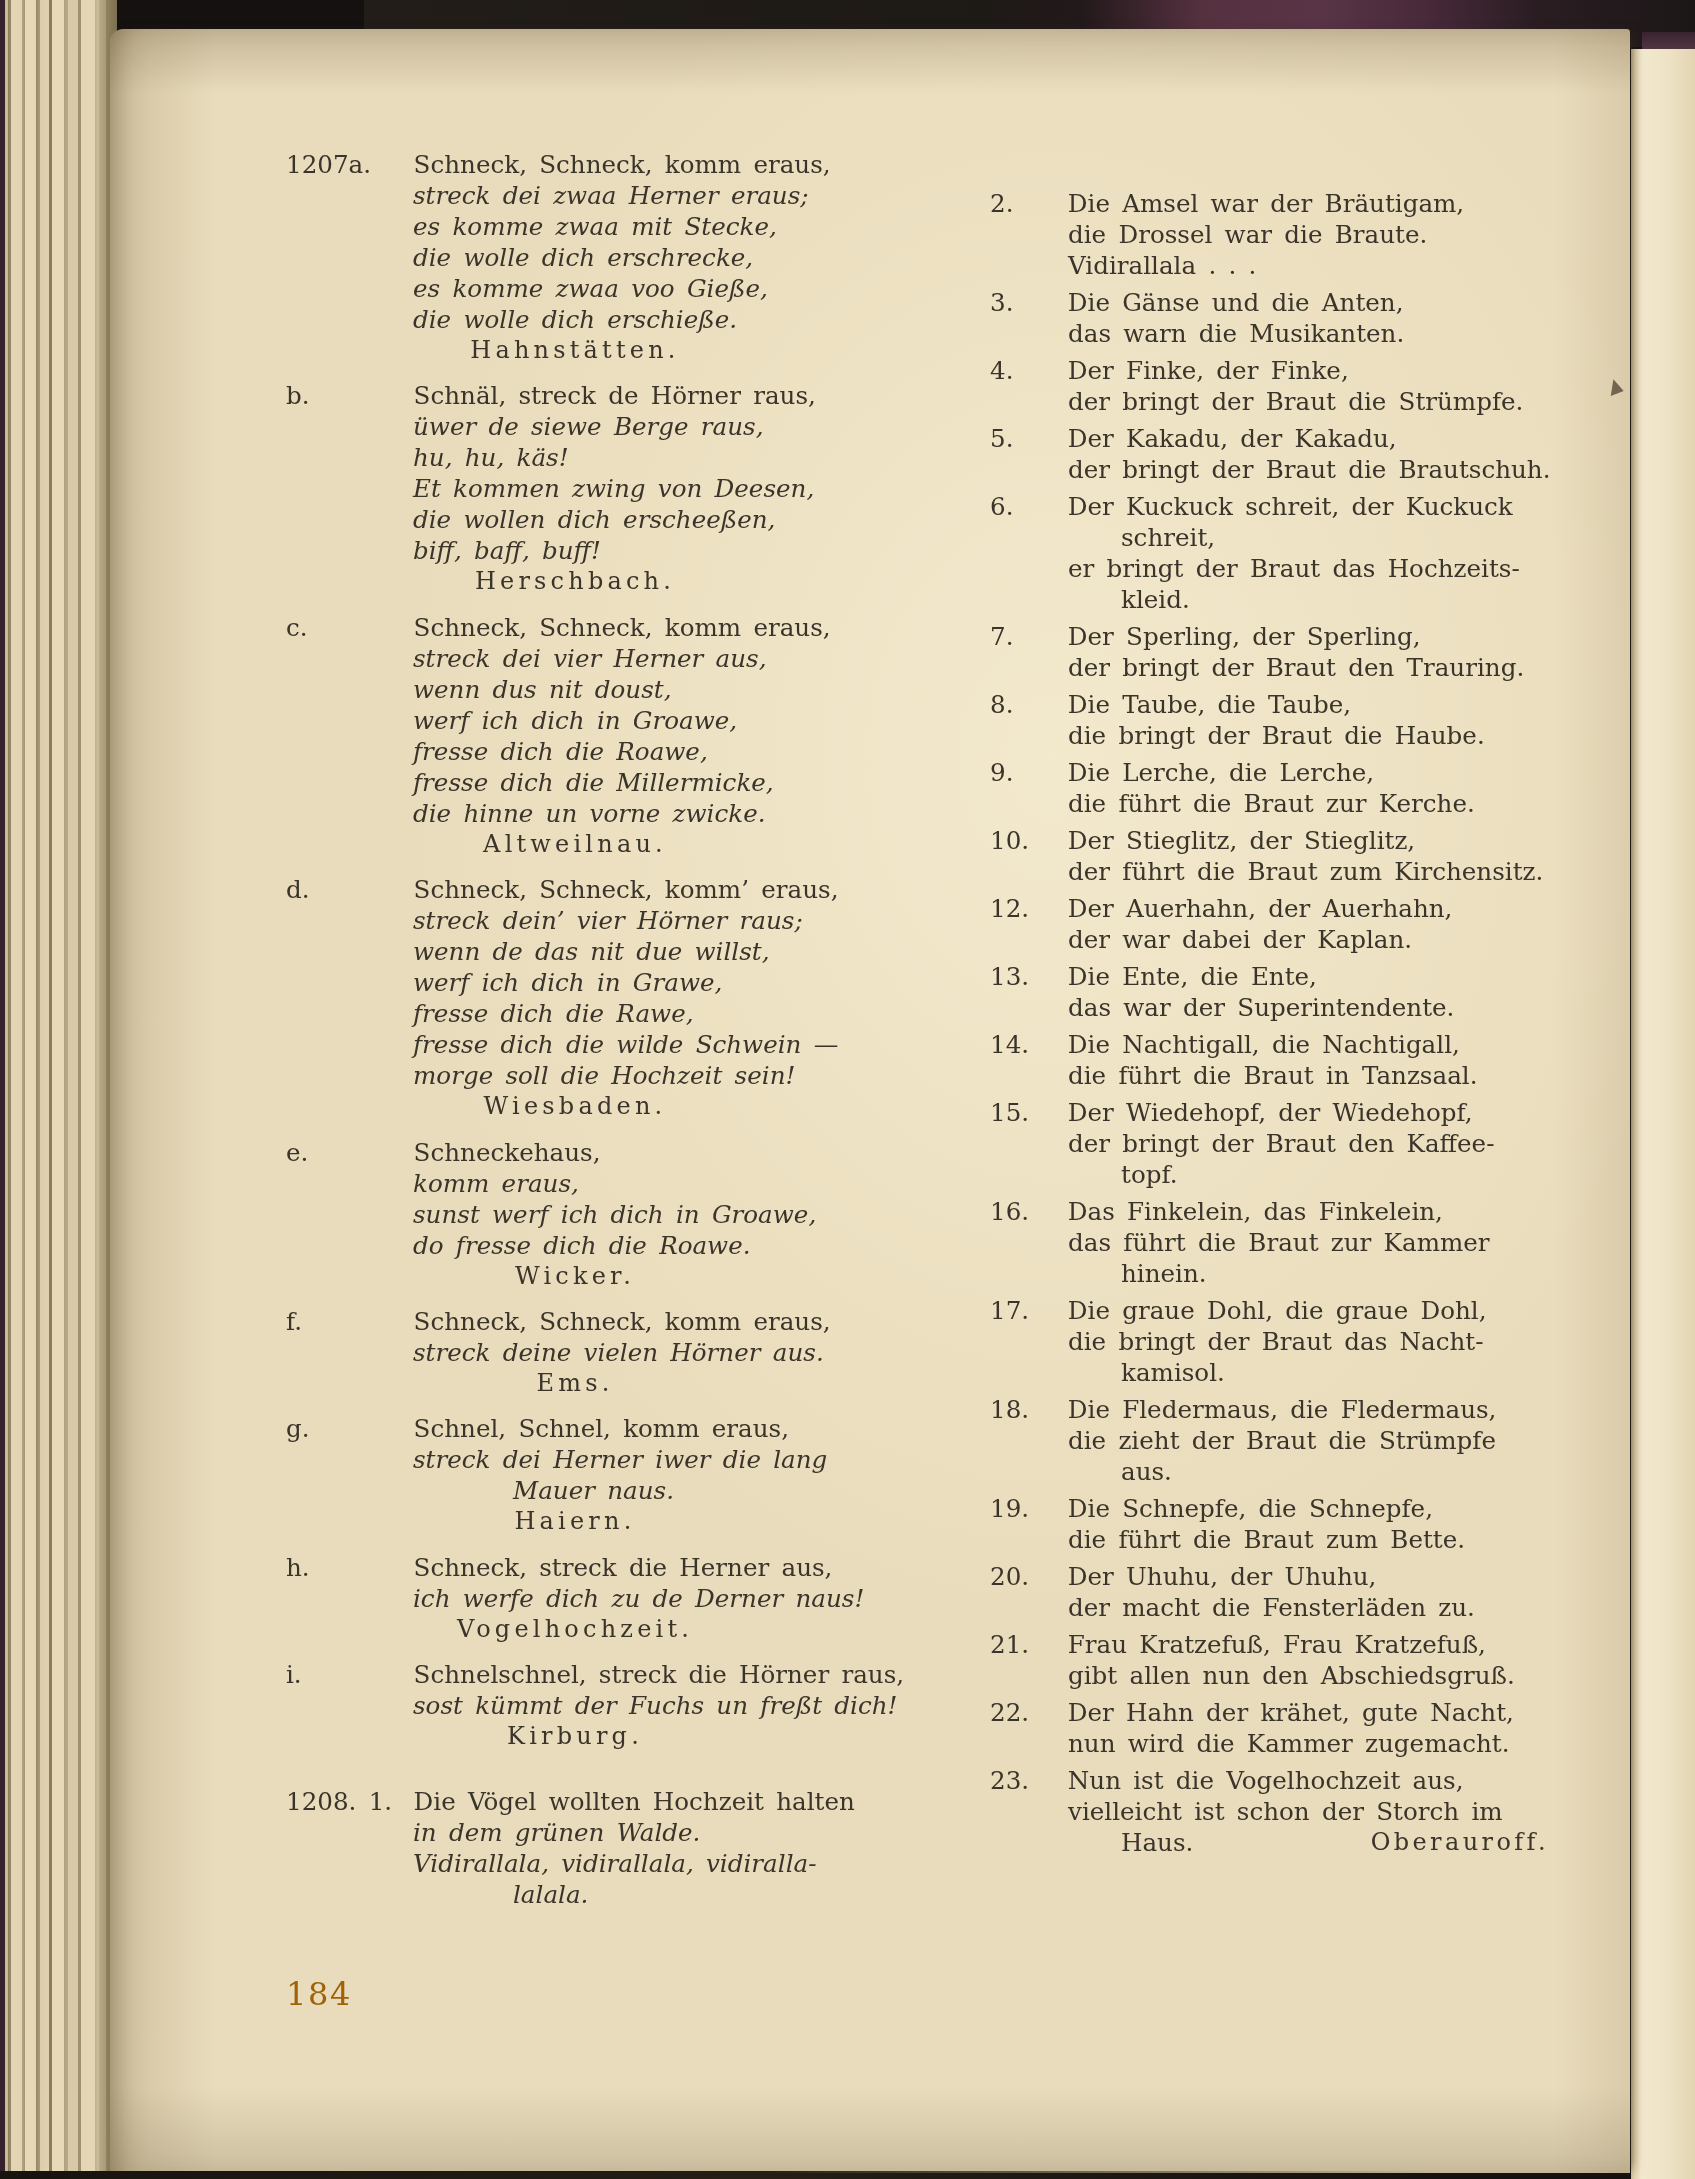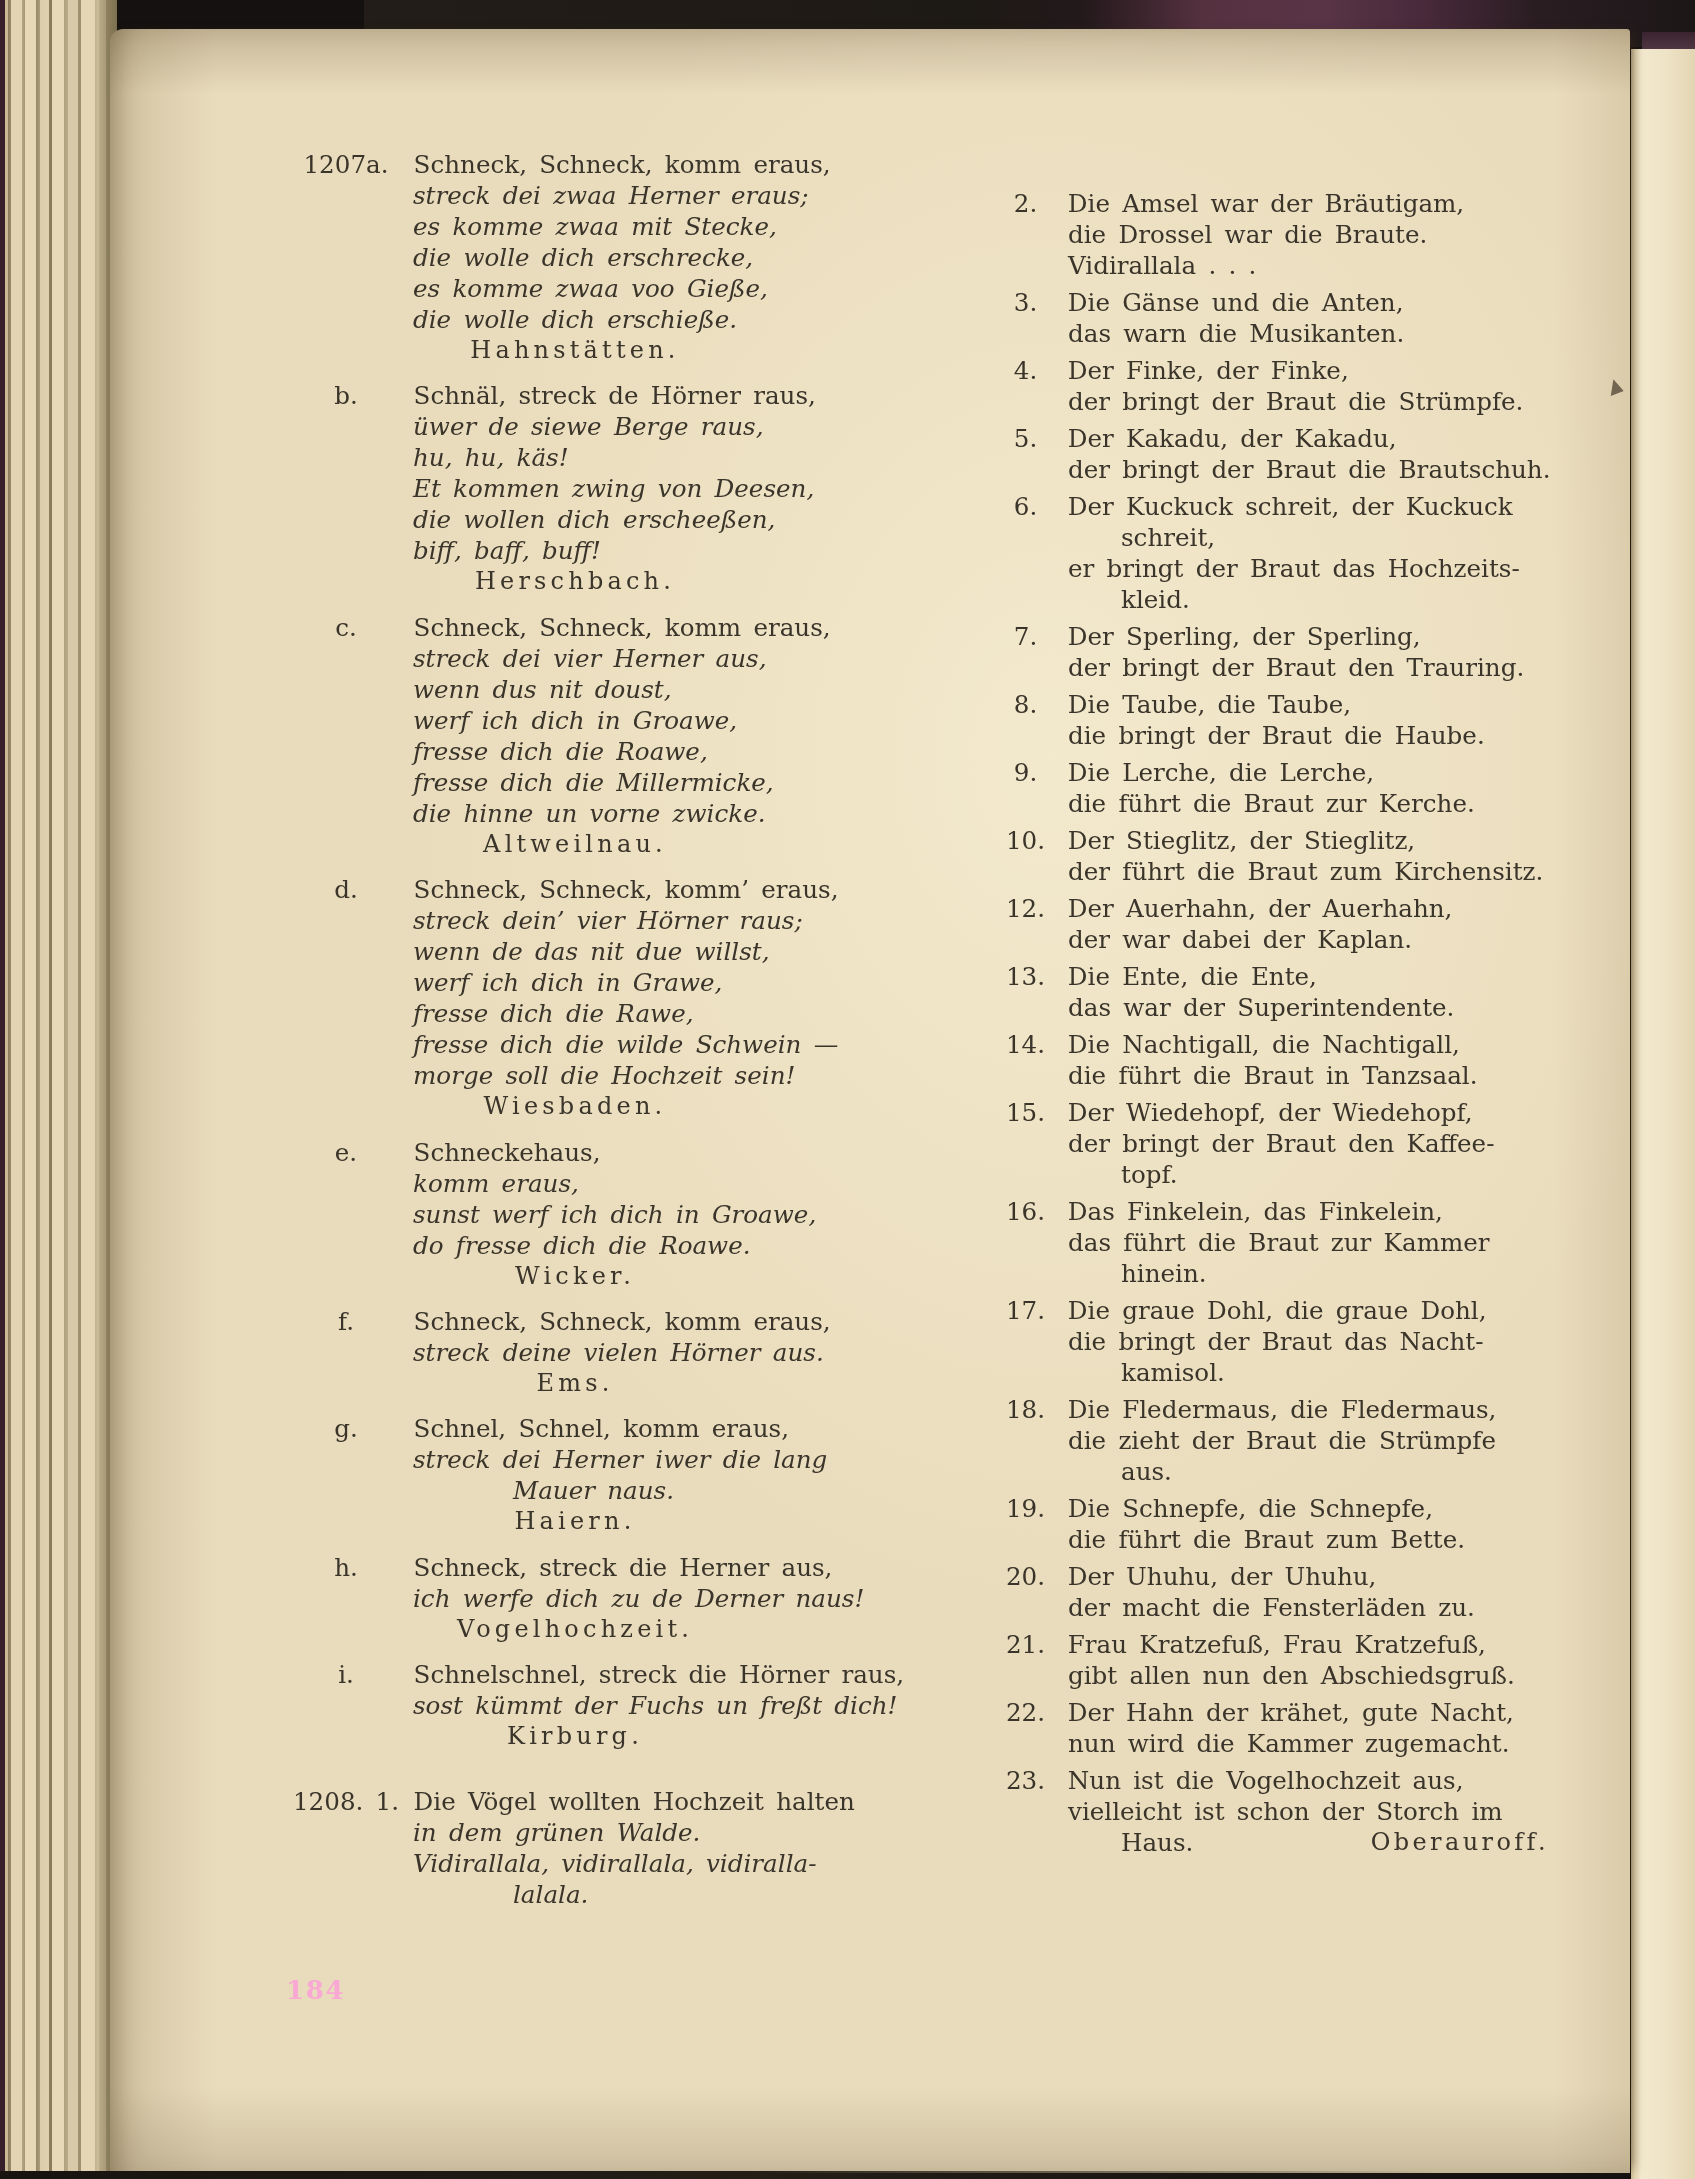--- a/index.html
+++ b/index.html
@@ -43,35 +43,35 @@
     background:linear-gradient(90deg,#17130f 0%,#241e17 45%,rgba(36,30,23,0) 85%);}
   .tear{position:absolute;left:1612px;top:380px;width:0;height:0;z-index:4;opacity:.8;
     border-top:10.2px solid transparent;border-bottom:7.6px solid transparent;
     border-left:12.7px solid #564a3a;transform:rotate(9deg);}
 
   
   .col{position:absolute;z-index:5;color:#3a342a;font-size:24.6px;line-height:31px;}
   .col-left{left:286px;top:149px;width:578px;}
   .col-right{left:990px;top:188px;width:559px;}
   .vline{white-space:nowrap;word-spacing:0.18em;}
-  .num{display:inline-block;text-align:center;}
+  .num{display:inline-block;text-align:left;}
   .col-left .num{width:120px;margin-right:7.6px;}
   .col-right .num{width:71px;margin-right:6.8px;}
   .col-left .cont{padding-left:127px;font-style:italic;}
   .col-left .cont.ind1{padding-left:227px;}
   .col-right .cont{padding-left:78px;}
   .col-right .cont.ind1{padding-left:131px;}
   .src{text-align:center;letter-spacing:4.2px;font-size:24px;}
   .src.inline{float:right;letter-spacing:3.4px;}
   .col-left .entry{margin-bottom:14.4px;}
   .col-right .entry{margin-bottom:6px;}
   .entry.extra-gap{margin-top:34px;}
 
   .page-number{position:absolute;left:286px;top:1975px;z-index:5;
-    font-size:26px;color:#f9a8d4;letter-spacing:1.7px;font-weight:bold;}
+    font-size:32px;color:#a16207;letter-spacing:1.7px;}
 </style>
 </head>
 <body>
 
 <div class="scene">
   <div class="top-band"></div>
   <div class="corner-tr"></div>
   <div class="page-stack"></div>
   <div class="page"></div>
   <div class="right-strip"></div>

